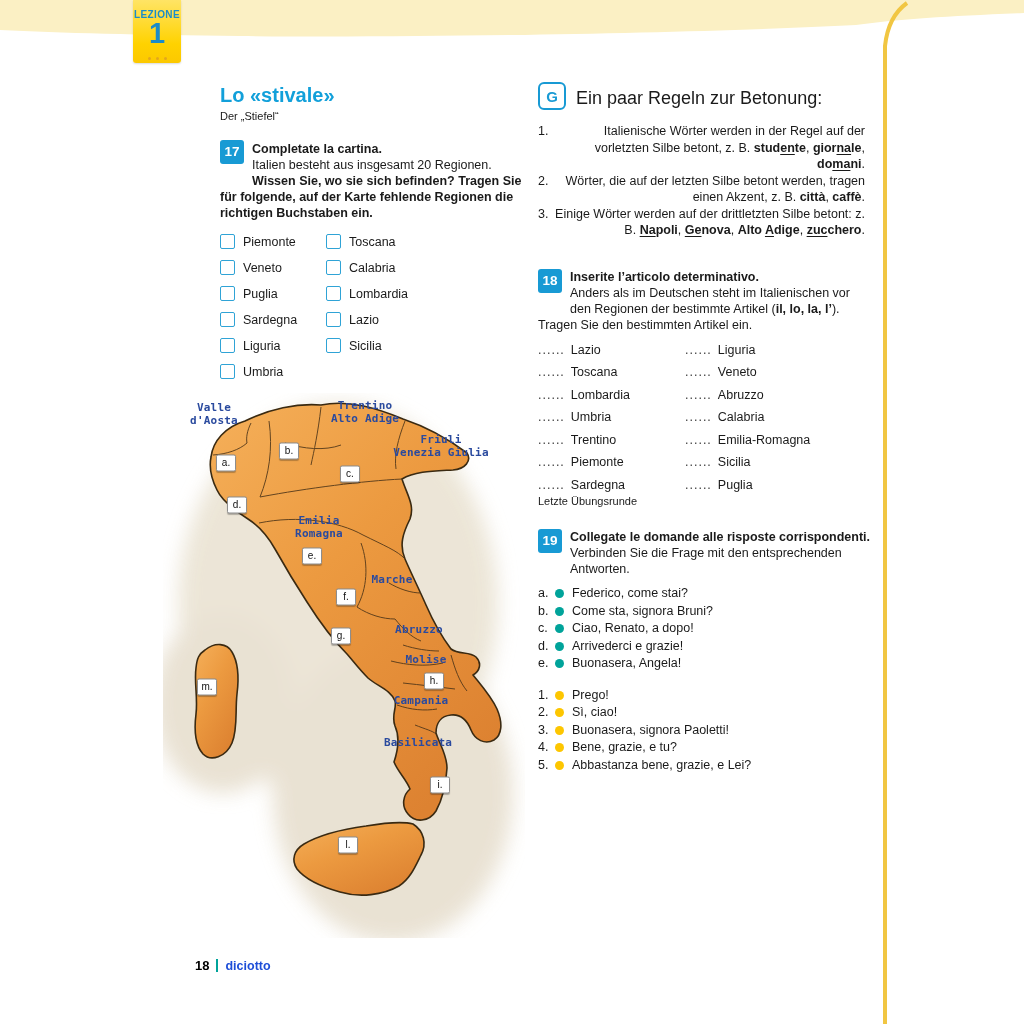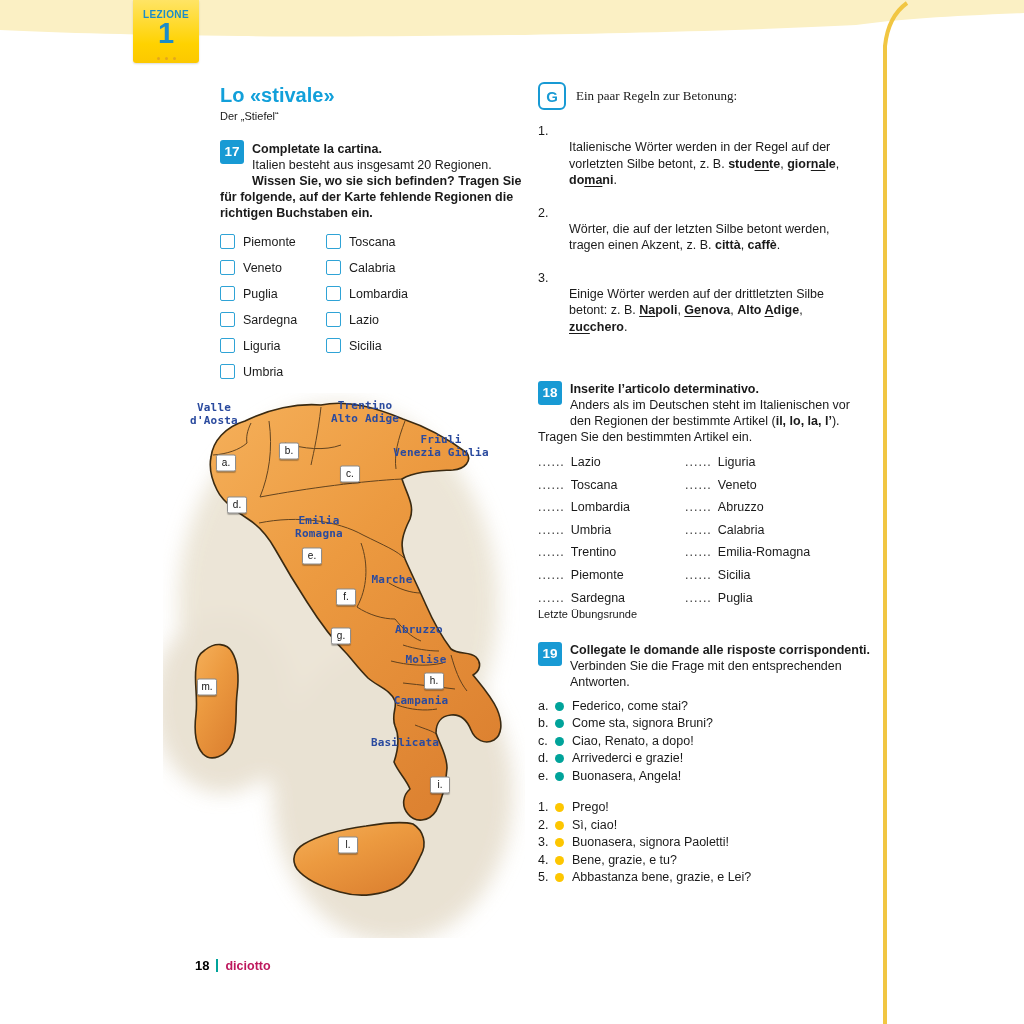--- a/index.html
+++ b/index.html
@@ -1,20 +1,20 @@
 <!DOCTYPE html>
 <html><head>
 <meta charset="utf-8">
 <style>
   html,body{margin:0;padding:0;background:#fff;}
   #page{position:relative;width:1024px;height:1024px;background:#fff;overflow:hidden;
         font-family:"Liberation Sans",sans-serif;color:#1a1a1a;}
   .frame{position:absolute;left:0;top:0;pointer-events:none;}
   
-  .lesson-tab{position:absolute;left:133px;top:0;width:66px;height:63px;
+  .lesson-tab{position:absolute;left:133px;top:0;width:48px;height:63px;
               background:linear-gradient(#ffe465,#ffd200 70%,#fcc800);text-align:center;
               border-radius:0 0 3px 3px;box-shadow:0 1px 2px rgba(0,0,0,.15);}
   .lt-label{font-size:10px;font-weight:bold;color:#1b8cc9;letter-spacing:.4px;padding-top:9px;}
   .lt-num{font-size:29px;font-weight:bold;color:#1b8cc9;line-height:26px;}
   .lt-dots{position:absolute;bottom:3px;left:0;right:0;display:flex;justify-content:center;gap:5px;}
   .lt-dots i{width:3px;height:3px;border-radius:50%;background:#e3a81c;display:block;}
   
   .b{font-weight:bold;}
   .u{text-decoration:underline;text-underline-offset:2px;}
   h1{margin:0;font-size:20px;color:#12a0da;}
@@ -39,42 +39,42 @@
             font-family:"DejaVu Sans Mono",monospace;font-weight:bold;font-size:11px;line-height:13px;
             color:#2a4a9e;letter-spacing:.2px;}
   .marker{position:absolute;transform:translate(-50%,-50%);width:18px;height:15px;background:#fff;
           border:1px solid #8d8d8d;border-radius:2px;font-size:10px;line-height:14px;text-align:center;
           color:#111;box-shadow:0 1px 1px rgba(0,0,0,.25);}
   
   .col-right{position:absolute;left:538px;top:82px;width:334px;}
   .grow{display:flex;align-items:flex-start;gap:10px;}
   .gbadge{width:24px;height:24px;border:2.5px solid #189ad4;border-radius:6px;color:#189ad4;
           font-weight:bold;font-size:15px;display:flex;align-items:center;justify-content:center;background:#fff;flex:none;}
-  .gtitle{font-size:13px;padding-top:6px;font-family:Liberation Serif, serif;}
+  .gtitle{font-size:18px;padding-top:6px;}
   #rules{margin-top:13px;}
   .rule{display:flex;font-size:12.5px;line-height:16.5px;}
   .rule .rnum{width:15px;flex:none;}
-  .rule p{margin:16px;width:312px;}
+  .rule p{margin:0;width:312px;text-align:right;}
   .exblock18{margin-top:30px;font-size:12.5px;line-height:16px;}
   .exblock18 p,.exblock19 p{margin:0;}
   #articles{clear:both;margin-top:10px;display:grid;grid-template-columns:147px 1fr;row-gap:8.6px;font-size:12.5px;}
   .art{display:flex;gap:6px;align-items:baseline;}
   .dots{color:#3a3a3a;letter-spacing:1px;}
   .ultimo{clear:both;margin-top:16px;}
   .exblock19{margin-top:22px;font-size:12.5px;line-height:16px;}
   #questions{clear:both;margin-top:8px;}
   #answers{margin-top:14px;}
   .qrow{display:flex;align-items:center;font-size:12.5px;line-height:17.5px;}
   .qlabel{width:17px;flex:none;}
   .bullet{width:9px;height:9px;border-radius:50%;margin-right:8px;flex:none;display:block;}
   
   .footer{position:absolute;left:195px;top:958px;display:flex;align-items:center;}
   .pnum{font-size:13px;font-weight:bold;color:#000;}
   .psep{display:inline-block;width:2px;height:13px;background:#00a39a;margin:0 7px;}
-  .pword{color:#be185d;font-size:12.5px;font-weight:bold;}
+  .pword{color:#1d4ed8;font-size:12.5px;font-weight:bold;}
 </style>
 </head>
 <body>
 
 <div id="page">
 
   <svg class="frame" width="1024" height="1024" viewBox="0 0 1024 1024">
     <path d="M0,0 H1024 V13 C950,16 900,19 856,25 C700,33 420,38 240,36 C140,35 60,33 0,30 Z" fill="#fbf0c4"></path>
     <path d="M907,3 C893,13 887,27 885,46 L885,1024" fill="none" stroke="#f1c642" stroke-width="4"></path>
   </svg>
@@ -196,21 +196,21 @@
     </svg>
     <div id="map-labels">
         <div class="maplabel" style="left: 51px; top: 8px;">Valle<br>d'Aosta</div>
         <div class="maplabel" style="left: 202px; top: 6px;">Trentino<br>Alto Adige</div>
         <div class="maplabel" style="left: 278px; top: 40px;">Friuli<br>Venezia Giulia</div>
         <div class="maplabel" style="left: 156px; top: 121px;">Emilia<br>Romagna</div>
         <div class="maplabel" style="left: 229px; top: 180px;">Marche</div>
         <div class="maplabel" style="left: 256px; top: 230px;">Abruzzo</div>
         <div class="maplabel" style="left: 263px; top: 260px;">Molise</div>
         <div class="maplabel" style="left: 258px; top: 301px;">Campania</div>
-        <div class="maplabel" style="left: 242px; top: 343px;">Basilicata</div>
+        <div class="maplabel" style="left: 255px; top: 343px;">Basilicata</div>
       </div>
     <div id="map-markers">
         <div class="marker" style="left: 63px; top: 70px;">a.</div>
         <div class="marker" style="left: 126px; top: 58px;">b.</div>
         <div class="marker" style="left: 187px; top: 81px;">c.</div>
         <div class="marker" style="left: 74px; top: 112px;">d.</div>
         <div class="marker" style="left: 149px; top: 163px;">e.</div>
         <div class="marker" style="left: 183px; top: 204px;">f.</div>
         <div class="marker" style="left: 178px; top: 243px;">g.</div>
         <div class="marker" style="left: 271px; top: 288px;">h.</div>

